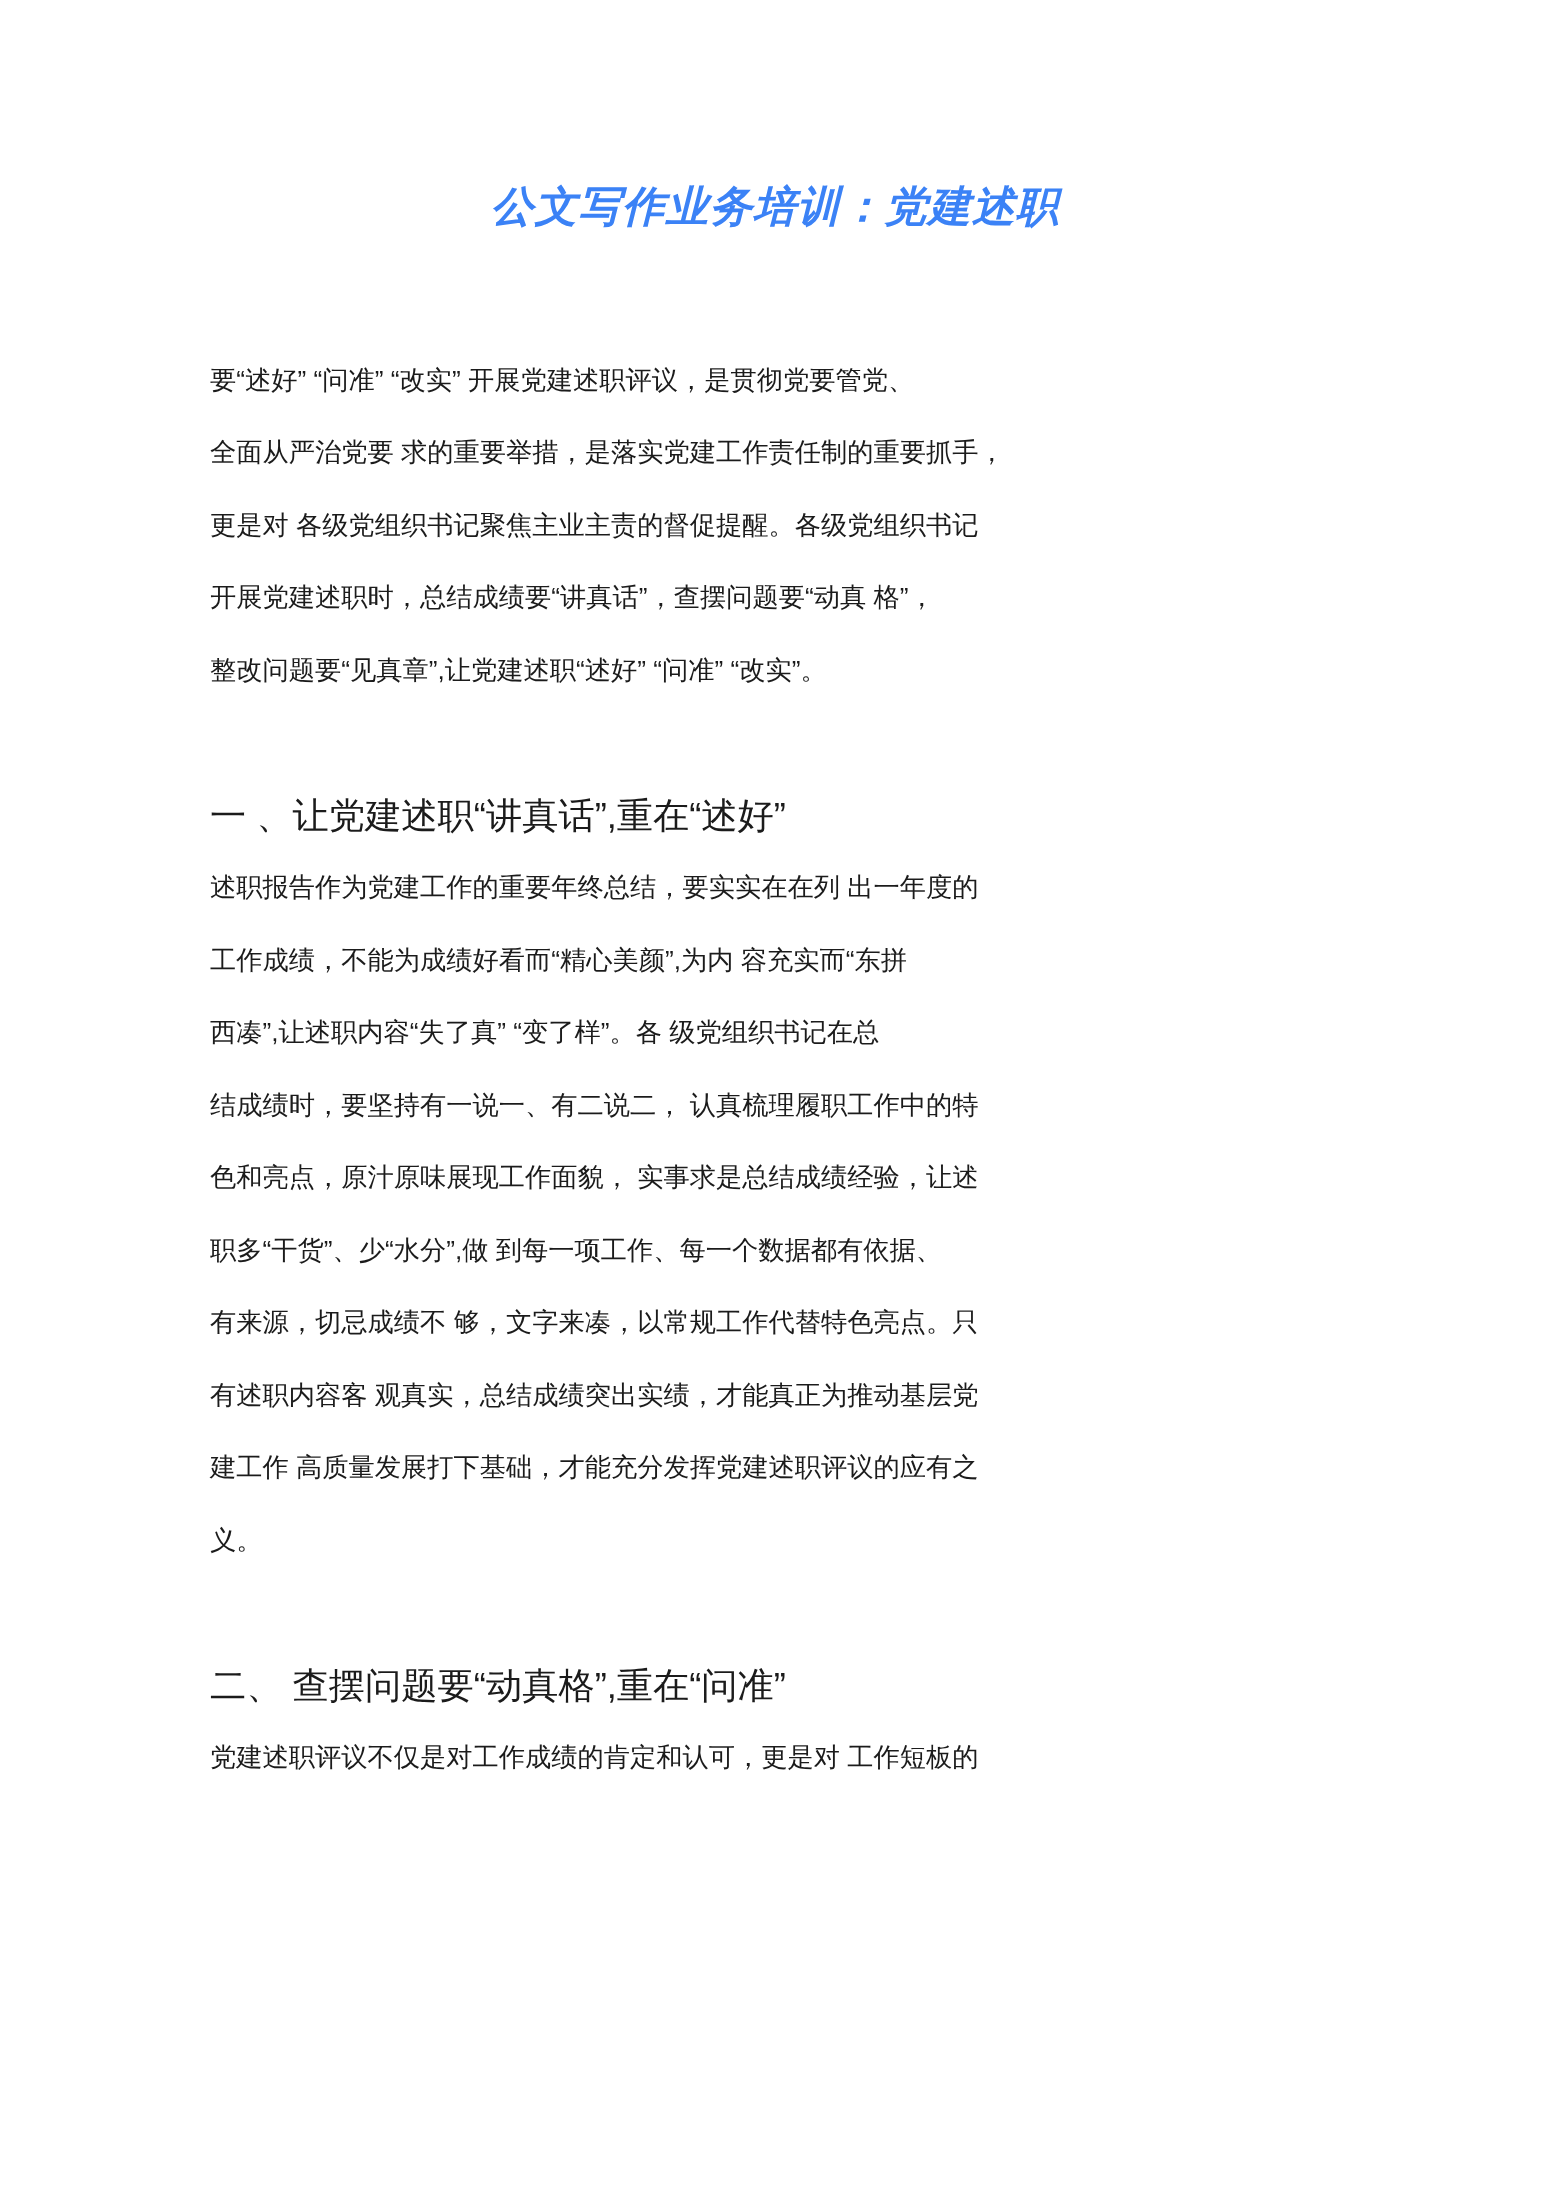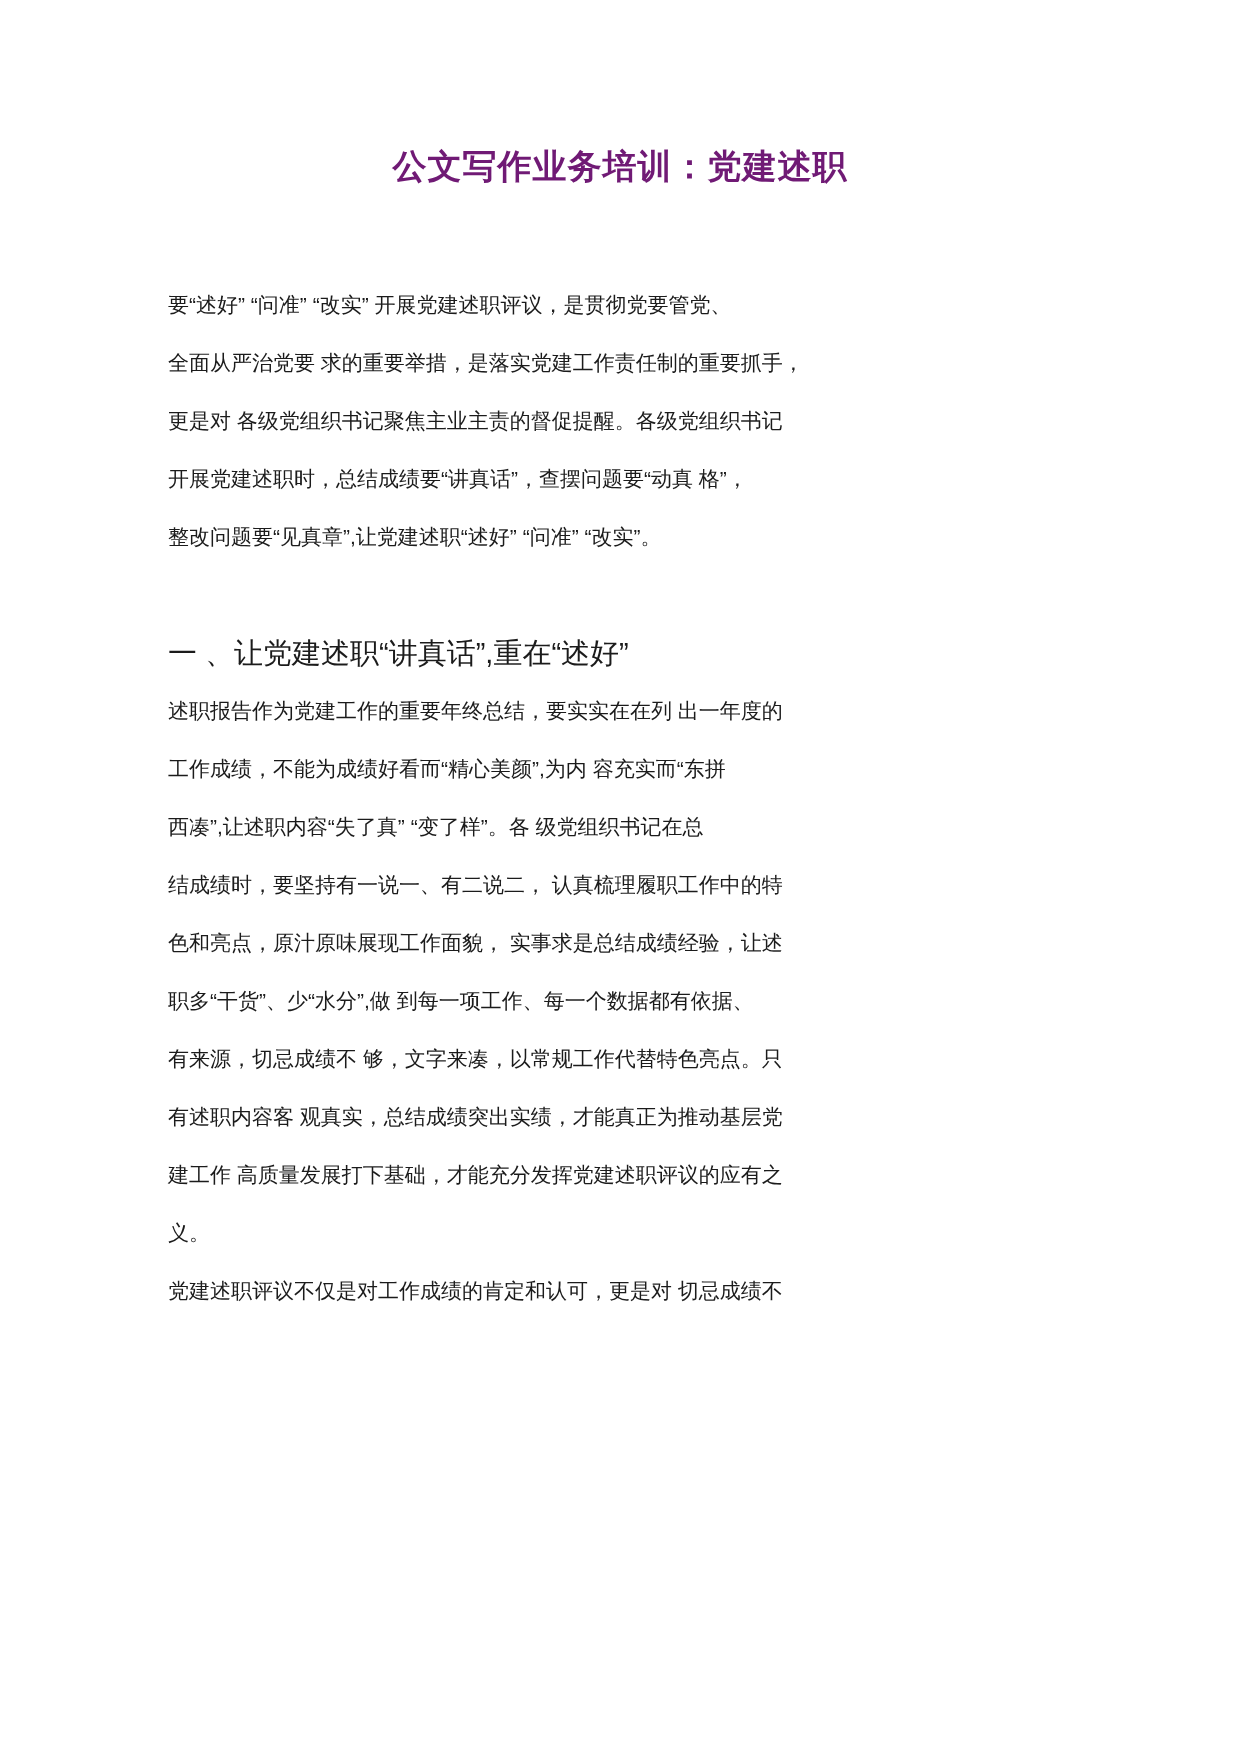--- a/index.html
+++ b/index.html
@@ -16,24 +16,25 @@
     background: #ffffff;
     padding: 142px 168px 0 168px;
     font-family: "Liberation Sans", sans-serif;
     color: #1b1b1b;
     overflow: hidden;
   }
   .doc-title {
     font-size: 34px;
     font-weight: bold;
     text-align: center;
-    color: #701a75;
+    color: #3b82f6;
     margin: 0 0 86px 0;
     line-height: 48px;
     letter-spacing: 1px;
+    font-style: italic;
   }
   .para {
     font-size: 21px;
     line-height: 58px;
     margin: 0;
     white-space: pre-line;
     text-align: justify;
     color: #1b1b1b;
   }
   .section-heading {
@@ -62,15 +63,16 @@
 工作成绩，不能为成绩好看而“精心美颜”,为内 容充实而“东拼
 西凑”,让述职内容“失了真” “变了样”。各 级党组织书记在总
 结成绩时，要坚持有一说一、有二说二， 认真梳理履职工作中的特
 色和亮点，原汁原味展现工作面貌， 实事求是总结成绩经验，让述
 职多“干货”、少“水分”,做 到每一项工作、每一个数据都有依据、
 有来源，切忌成绩不 够，文字来凑，以常规工作代替特色亮点。只
 有述职内容客 观真实，总结成绩突出实绩，才能真正为推动基层党
 建工作 高质量发展打下基础，才能充分发挥党建述职评议的应有之
 义。</p>
 
+  <h2 class="section-heading">二、 查摆问题要“动真格”,重在“问准”</h2>
 
-  <p class="para">党建述职评议不仅是对工作成绩的肯定和认可，更是对 切忌成绩不</p>
+  <p class="para">党建述职评议不仅是对工作成绩的肯定和认可，更是对 工作短板的</p>
 </div>
 
 </body></html>

